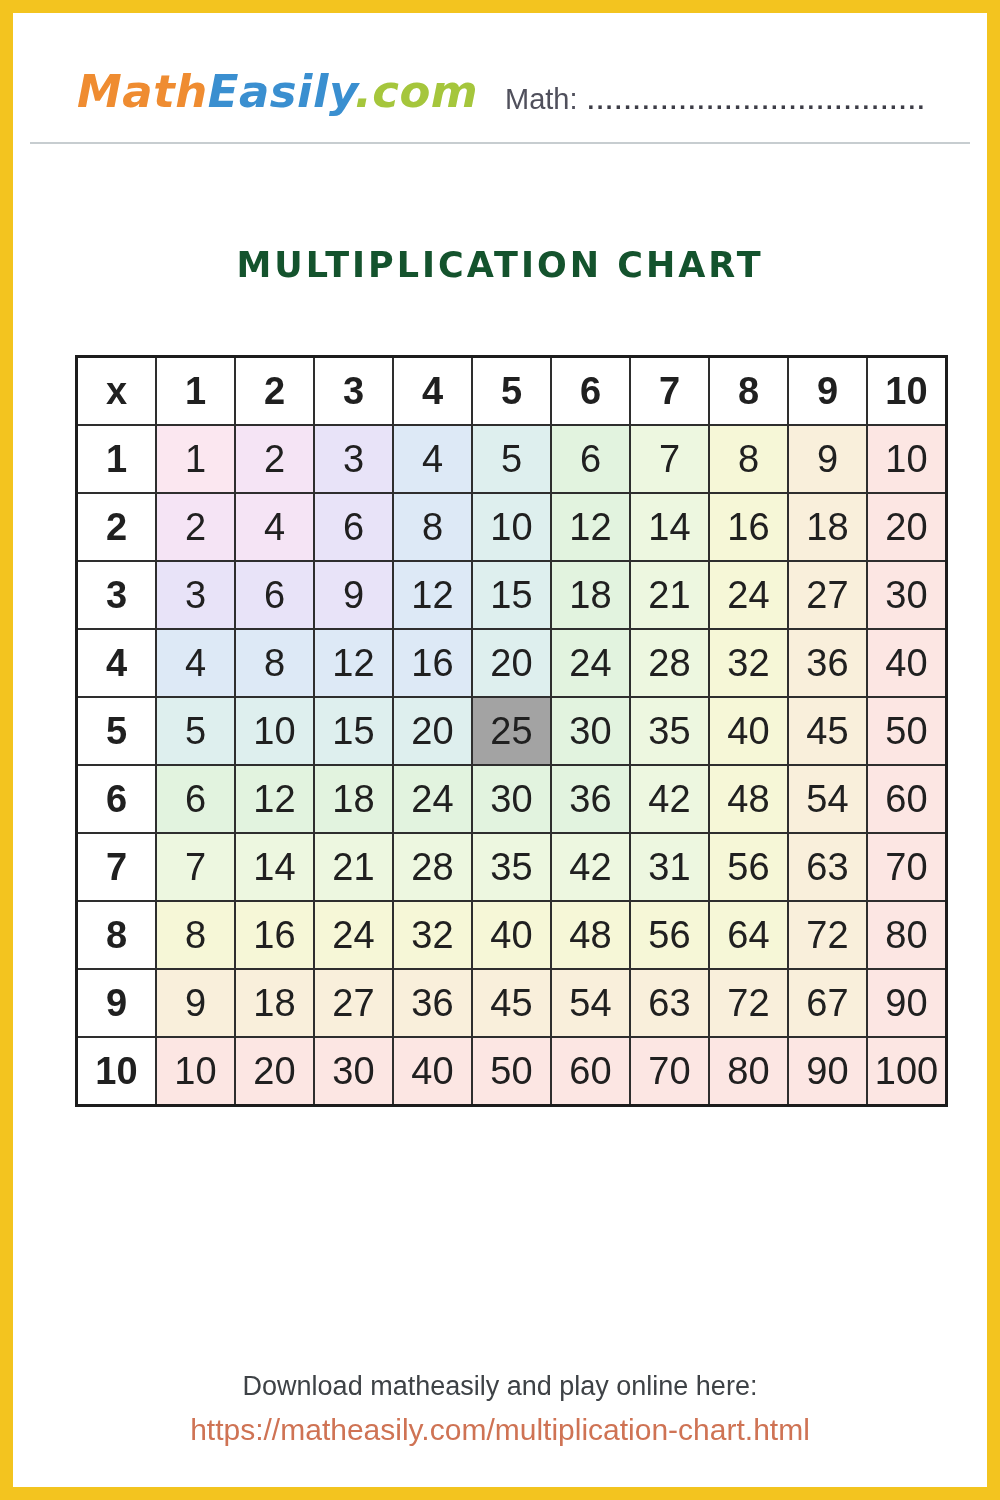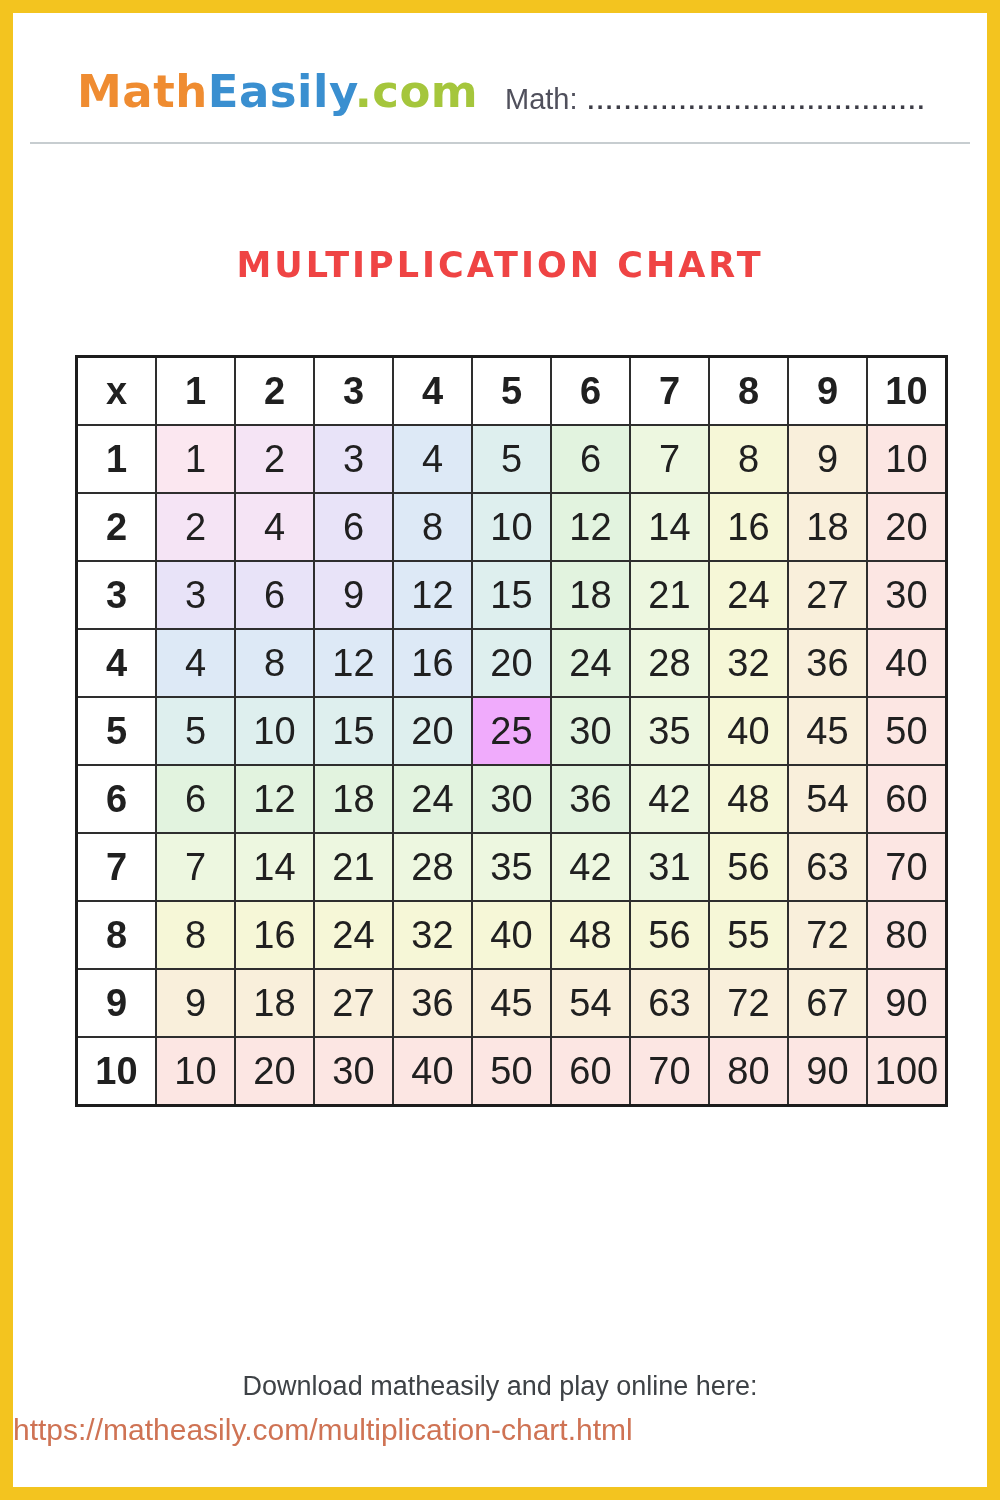--- a/index.html
+++ b/index.html
@@ -21,20 +21,21 @@
   
   .logo {
     position: absolute;
     top: 52px;
     left: 64px;
     font-family: "DejaVu Sans", sans-serif;
     font-weight: bold;
     font-size: 45px;
     letter-spacing: 0.5px;
     white-space: nowrap;
+    font-style: italic;
   }
   .name-block {
     position: absolute;
     top: 70px;
     left: 492px;
     width: 420px;
     white-space: nowrap;
     display: flex;
     align-items: baseline;
   }
@@ -64,21 +65,21 @@
   .chart-title {
     position: absolute;
     top: 232px;
     left: 0;
     width: 100%;
     text-align: center;
     font-family: "DejaVu Sans", sans-serif;
     font-weight: bold;
     font-size: 35px;
     letter-spacing: 3px;
-    color: #ef4444;
+    color: #14532d;
   }
 
   
   .mult-table-wrap {
     position: absolute;
     top: 342px;
     left: 62px;
   }
   table.mult-table {
     border-collapse: collapse;
@@ -116,21 +117,21 @@
     width: 100%;
     text-align: center;
     font-size: 27px;
     color: #3e4246;
   }
   .footer-link-line {
     position: absolute;
     top: 1400px;
     left: 0;
     width: 100%;
-    text-align: left;
+    text-align: center;
   }
   .footer-link-line a {
     font-size: 30px;
     color: #cf7354;
     text-decoration: none;
     cursor: pointer;
   }
 </style>
 </head>
 <body>
@@ -217,21 +218,21 @@
             <td class="value-cell" style="background: rgb(246, 247, 215);">32</td>
             <td class="value-cell" style="background: rgb(249, 239, 219);">36</td>
             <td class="value-cell" style="background: rgb(252, 230, 227);">40</td>
           </tr>
           <tr>
             <td class="row-header">5</td>
             <td class="value-cell" style="background: rgb(222, 239, 238);">5</td>
             <td class="value-cell" style="background: rgb(222, 239, 238);">10</td>
             <td class="value-cell" style="background: rgb(222, 239, 238);">15</td>
             <td class="value-cell" style="background: rgb(222, 239, 238);">20</td>
-            <td class="value-cell" style="background: #f0abfc;">25</td>
+            <td class="value-cell" style="background: #a3a3a3;">25</td>
             <td class="value-cell" style="background: rgb(226, 243, 223);">30</td>
             <td class="value-cell" style="background: rgb(237, 247, 224);">35</td>
             <td class="value-cell" style="background: rgb(246, 247, 215);">40</td>
             <td class="value-cell" style="background: rgb(249, 239, 219);">45</td>
             <td class="value-cell" style="background: rgb(252, 230, 227);">50</td>
           </tr>
           <tr>
             <td class="row-header">6</td>
             <td class="value-cell" style="background: rgb(226, 243, 223);">6</td>
             <td class="value-cell" style="background: rgb(226, 243, 223);">12</td>
@@ -259,21 +260,21 @@
           </tr>
           <tr>
             <td class="row-header">8</td>
             <td class="value-cell" style="background: rgb(246, 247, 215);">8</td>
             <td class="value-cell" style="background: rgb(246, 247, 215);">16</td>
             <td class="value-cell" style="background: rgb(246, 247, 215);">24</td>
             <td class="value-cell" style="background: rgb(246, 247, 215);">32</td>
             <td class="value-cell" style="background: rgb(246, 247, 215);">40</td>
             <td class="value-cell" style="background: rgb(246, 247, 215);">48</td>
             <td class="value-cell" style="background: rgb(246, 247, 215);">56</td>
-            <td class="value-cell" style="background: rgb(246, 247, 215);">55</td>
+            <td class="value-cell" style="background: rgb(246, 247, 215);">64</td>
             <td class="value-cell" style="background: rgb(249, 239, 219);">72</td>
             <td class="value-cell" style="background: rgb(252, 230, 227);">80</td>
           </tr>
           <tr>
             <td class="row-header">9</td>
             <td class="value-cell" style="background: rgb(249, 239, 219);">9</td>
             <td class="value-cell" style="background: rgb(249, 239, 219);">18</td>
             <td class="value-cell" style="background: rgb(249, 239, 219);">27</td>
             <td class="value-cell" style="background: rgb(249, 239, 219);">36</td>
             <td class="value-cell" style="background: rgb(249, 239, 219);">45</td>

